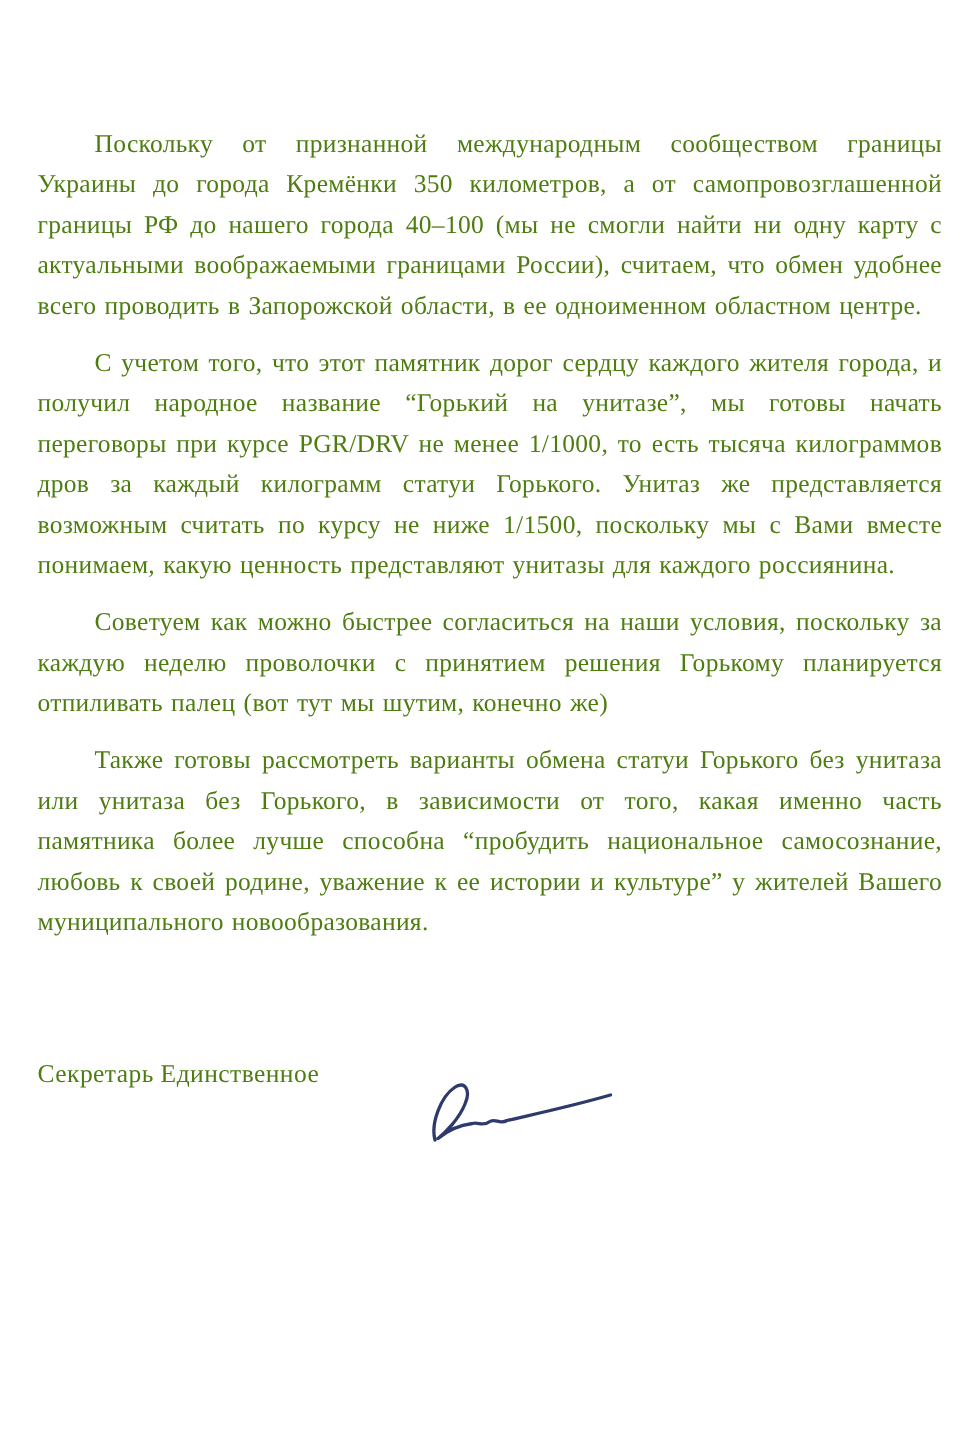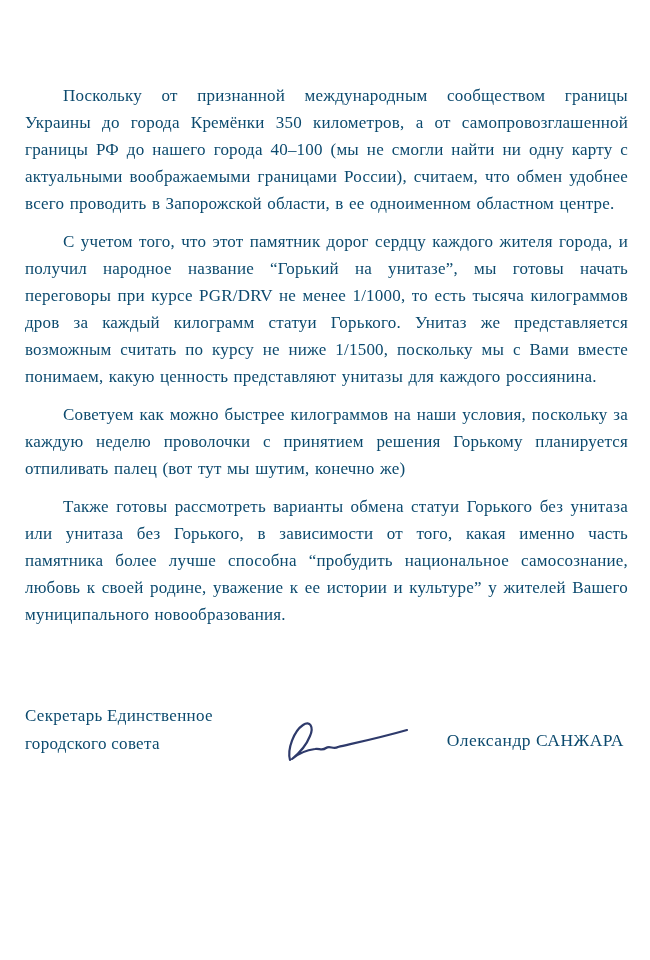--- a/index.html
+++ b/index.html
@@ -6,21 +6,21 @@
     margin: 0;
     padding: 0;
     background: #ffffff;
   }
   .page {
     position: relative;
     width: 650px;
     height: 960px;
     background: #ffffff;
     font-family: "Liberation Serif", serif;
-    color: #0c4a6e;
+    color: #4d7c0f;
     overflow: hidden;
   }
   .letter-body {
     position: absolute;
     top: 82px;
     left: 25px;
     width: 603px;
   }
   .letter-body p {
     margin: 0 0 11px 0;
@@ -61,32 +61,30 @@
   }
 </style>
 </head>
 <body>
 
 <div class="page">
 
   <div class="letter-body">
     <p>Поскольку от признанной международным сообществом границы Украины до города Кремёнки 350 километров, а от самопровозглашенной границы РФ до нашего города 40–100 (мы не смогли найти ни одну карту с актуальными воображаемыми границами России), считаем, что обмен удобнее всего проводить в Запорожской области, в ее одноименном областном центре.</p>
     <p>С учетом того, что этот памятник дорог сердцу каждого жителя города, и получил народное название “Горький на унитазе”, мы готовы начать переговоры при курсе PGR/DRV не менее 1/1000, то есть тысяча килограммов дров за каждый килограмм статуи Горького. Унитаз же представляется возможным считать по курсу не ниже 1/1500, поскольку мы с Вами вместе понимаем, какую ценность представляют унитазы для каждого россиянина.</p>
-    <p>Советуем как можно быстрее килограммов на наши условия, поскольку за каждую неделю проволочки с принятием решения Горькому планируется отпиливать палец (вот тут мы шутим, конечно же)</p>
+    <p>Советуем как можно быстрее согласиться на наши условия, поскольку за каждую неделю проволочки с принятием решения Горькому планируется отпиливать палец (вот тут мы шутим, конечно же)</p>
     <p>Также готовы рассмотреть варианты обмена статуи Горького без унитаза или унитаза без Горького, в зависимости от того, какая именно часть памятника более лучше способна “пробудить национальное самосознание, любовь к своей родине, уважение к ее истории и культуре” у жителей Вашего муниципального новообразования.</p>
   </div>
 
   <div class="signature-row">
     <div class="sig-title">
       <div>Секретарь Единственное</div>
-      <div>городского совета</div>
     </div>
 
     <svg class="signature-svg" width="135" height="52" viewBox="0 0 135 52" aria-hidden="true">
       <path d="M7,44 C4,33 11,15 20,9 C27,4 31,11 27,20 C23,30 14,39 9,43
                C16,37 24,34 32,33 C36,32 39,35 43,32 C47,29 50,34 55,31
                C72,27 96,22 124,14" fill="none" stroke-width="2.2" stroke-linecap="round" stroke-linejoin="round" stroke="#2e3a6b"></path>
     </svg>
 
-    <div class="sig-name">Олександр САНЖАРА</div>
   </div>
 
 </div>
 
 </body></html>

